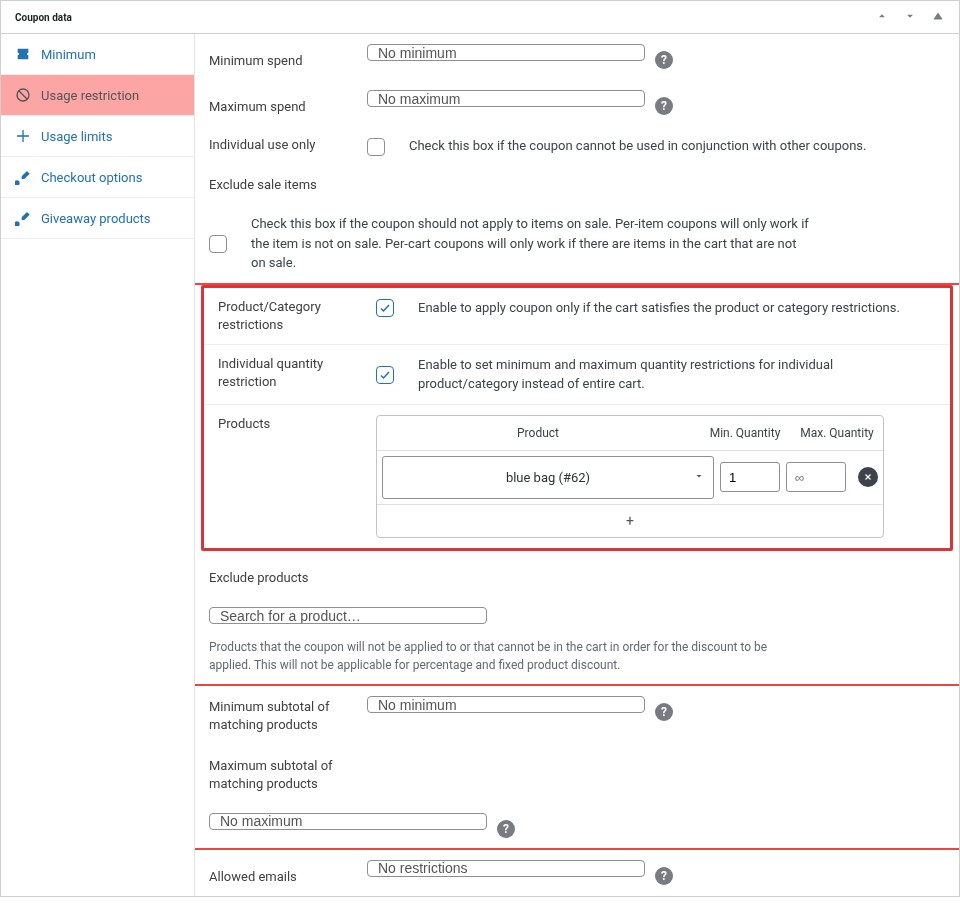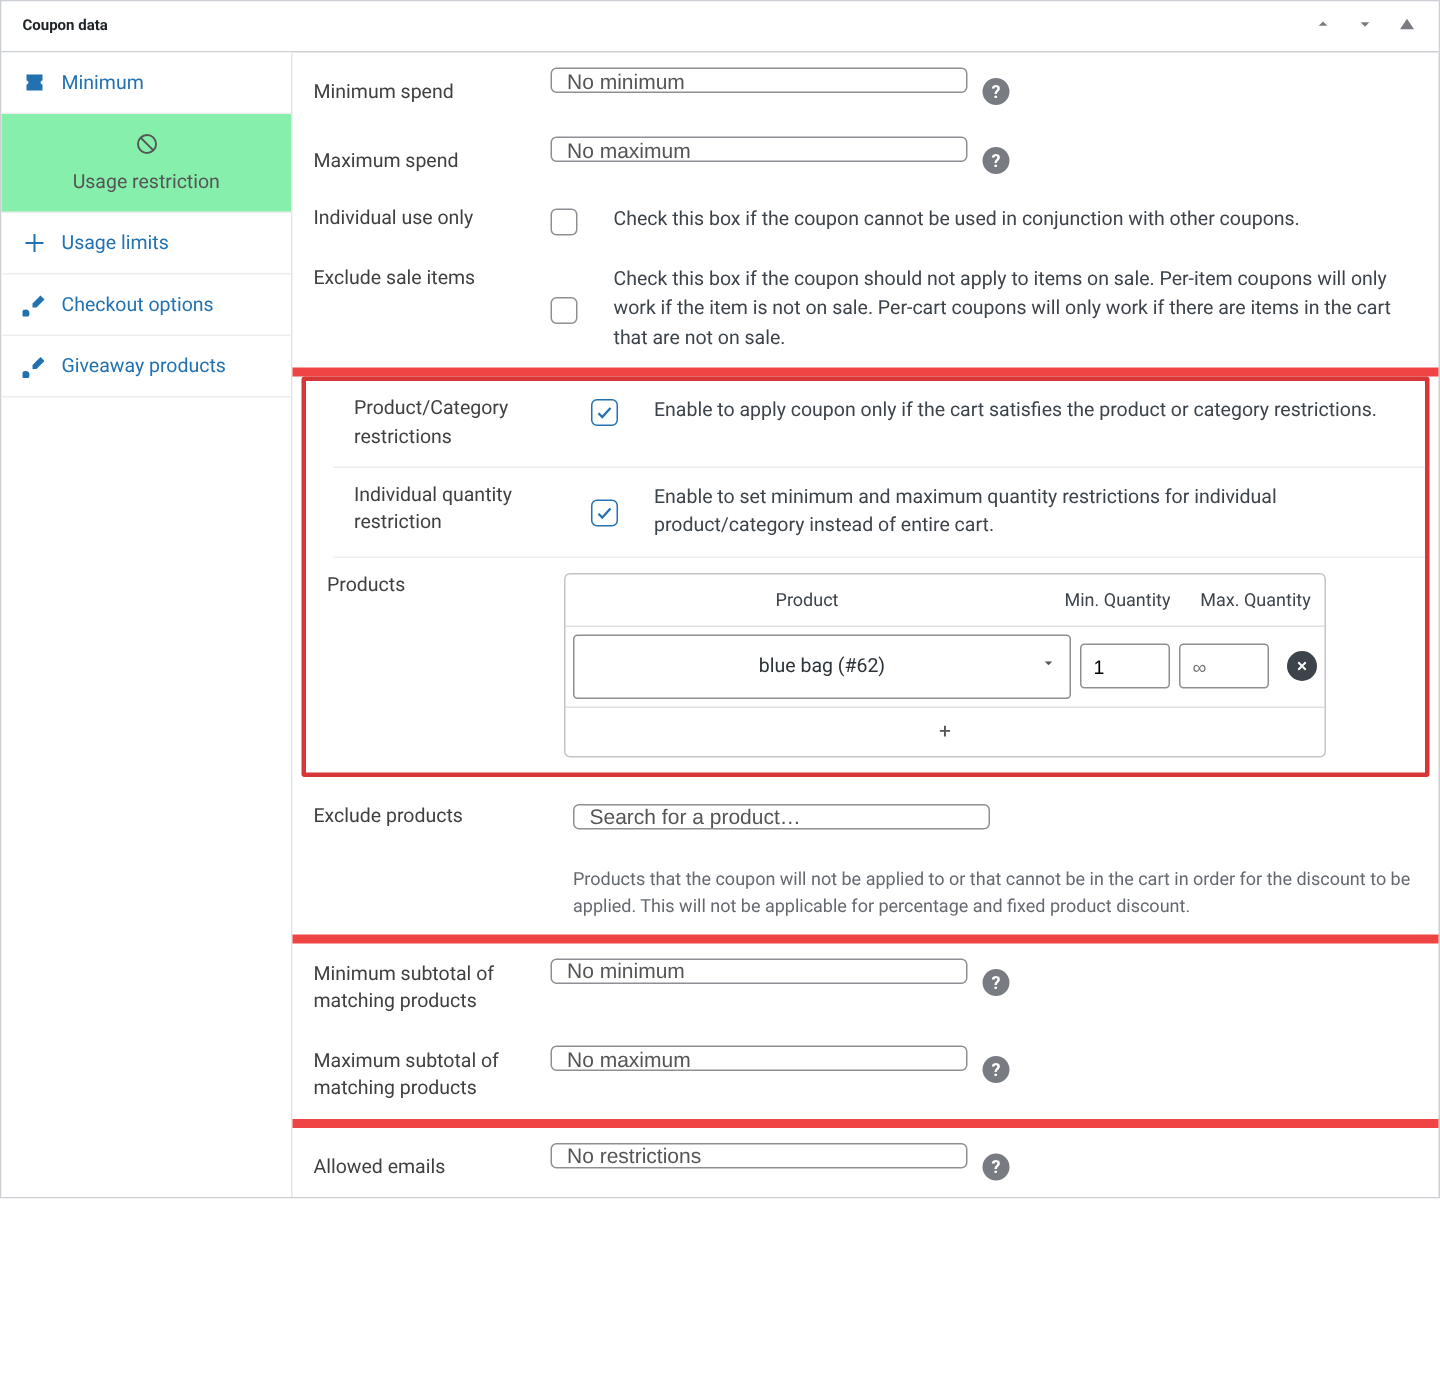--- a/index.html
+++ b/index.html
@@ -9,41 +9,41 @@
   .panel-header { display: flex; align-items: center; justify-content: space-between; padding: 8px 14px; border-bottom: 1px solid #ccd0d4; background: #fff; }
   .panel-header h2 { font-size: 10px; font-weight: 700; color: #1d2327; }
   .header-actions { display: flex; gap: 14px; align-items: center; color: #787c82; }
   .header-actions span { cursor: pointer; font-size: 14px; line-height: 1; }
   .chev svg, .tri svg { width: 14px; height: 14px; fill: #787c82; }
   
   .panel-body { display: flex; }
   .sidebar { width: 194px; background: #fff; border-right: 1px solid #e5e5e5; }
   .sidebar ul { list-style: none; }
   .sidebar li { display: flex; align-items: center; gap: 10px; padding: 12px 14px; font-size: 13px; color: #2271b1; cursor: pointer; border-bottom: 1px solid #eee;}
-  .sidebar li.active { background: #86efac; color: #555; flex-direction: column; }
+  .sidebar li.active { background: #fca5a5; color: #555; }
   .sidebar li .nav-icon { width: 16px; height: 16px; display:inline-flex; align-items:center; justify-content:center; }
   .sidebar li .nav-icon svg { width: 16px; height: 16px; fill: currentColor; }
   
   .content { flex: 1; padding: 0; }
   .form-row { display: flex; padding: 10px 14px; gap: 20px; align-items:flex-start; }
-  .form-row.bottom-separator { border-bottom: 6px solid #ef4444; }
+  .form-row.bottom-separator { border-bottom: 2px solid #ef4444; flex-direction: column; }
   .form-label { width: 138px; flex-shrink: 0; font-size: 13px; color: #404040; padding-top: 8px; line-height: 1.4; }
   .form-field { flex: 1; display:flex; align-items:flex-start; flex-wrap:wrap; gap:10px; }
   .text-input { width: 278px; height: 17px; padding: 0 10px; border: 1px solid #8c8f94; border-radius: 4px; font-size: 14px; color: #555; background:#fff;}
   .text-input::placeholder{ color:#555;}
   .help-icon { display:inline-flex; width: 18px; height: 18px; border-radius: 50%; background: #787c82; color:#fff; align-items:center;justify-content:center;font-size:12px; font-weight:700; margin-top:7px; flex-shrink:0;}
   
   .chk-wrapper { display:flex; align-items:center; gap:24px; }
   .chk { width:18px; height:18px; border: 1px solid #8c8f94; border-radius:4px; background:#fff; flex-shrink:0; display:inline-flex; align-items:center;justify-content:center; margin-top:1px;}
   .chk.checked { border-color:#2271b1; }
   .chk.checked svg { width:12px;height:12px; stroke:#2271b1; stroke-width:3; fill:none;}
   .chk-label { font-size:13px; color:#3c434a; line-height:1.5; max-width:560px;}
   
   .highlight-box { border: 3px solid #d63638; border-radius:2px; margin: 0 6px; display:flex; flex-direction:column;}
-  .highlight-box .form-row:not(:last-child) { border-bottom: 1px solid #eee; margin-left: 18px; }
+  .highlight-box .form-row:not(:last-child) { border-bottom: 1px solid #eee; }
   
   .products-table { border:1px solid #c3c4c7; border-radius:4px; display:flex; flex-direction:column; width:508px; }
   .pt-header { display:flex; padding:6px 0; font-size:12px; color:#3c434a; border-bottom:1px solid #e0e0e0;}
   .pt-col1 { flex:1; text-align:center; padding:4px;}
   .pt-col2 { width:92px; text-align:center; padding:4px;}
   .pt-col3 { width:92px; text-align:center; padding:4px;}
   .pt-row { display:flex; align-items:center; padding:5px; gap:6px; border-bottom:1px solid #e0e0e0;}
   .pt-select { flex:1; height:43px; border:1px solid #8c8f94; border-radius:3px; background:#fff; display:flex; align-items:center; justify-content:center; position:relative; font-size:13px;}
   .pt-select .caret { position:absolute; right:8px; }
   .pt-select .caret svg{ width:12px;height:12px; fill:#555;}
@@ -215,21 +215,21 @@
               </div>
               <div class="pt-add">+</div>
             </div>
           </div>
         </div>
 
       </div>
 
       <div class="form-row row-align-start bottom-separator" style="padding-top:18px;">
         <label class="form-label">Exclude products</label>
-        <div class="form-field" style="flex-direction:column; align-items:flex-start; gap:16px;margin-left:15px;">
+        <div class="form-field" style="flex-direction:column; align-items:flex-start; gap:6px;">
           <input class="text-input" type="text" style="color: rgb(120, 124, 130);" placeholder="Search for a product…">
           <div class="desc">Products that the coupon will not be applied to or that cannot be in the cart in order for the discount to be applied. This will not be applicable for percentage and fixed product discount.</div>
         </div>
       </div>
 
       <div class="form-row">
         <label class="form-label" style="padding-top:2px;">Minimum subtotal of matching products</label>
         <div class="form-field">
           <input class="text-input" type="text" placeholder="No minimum" style="">
           <span class="help-icon">?</span>

